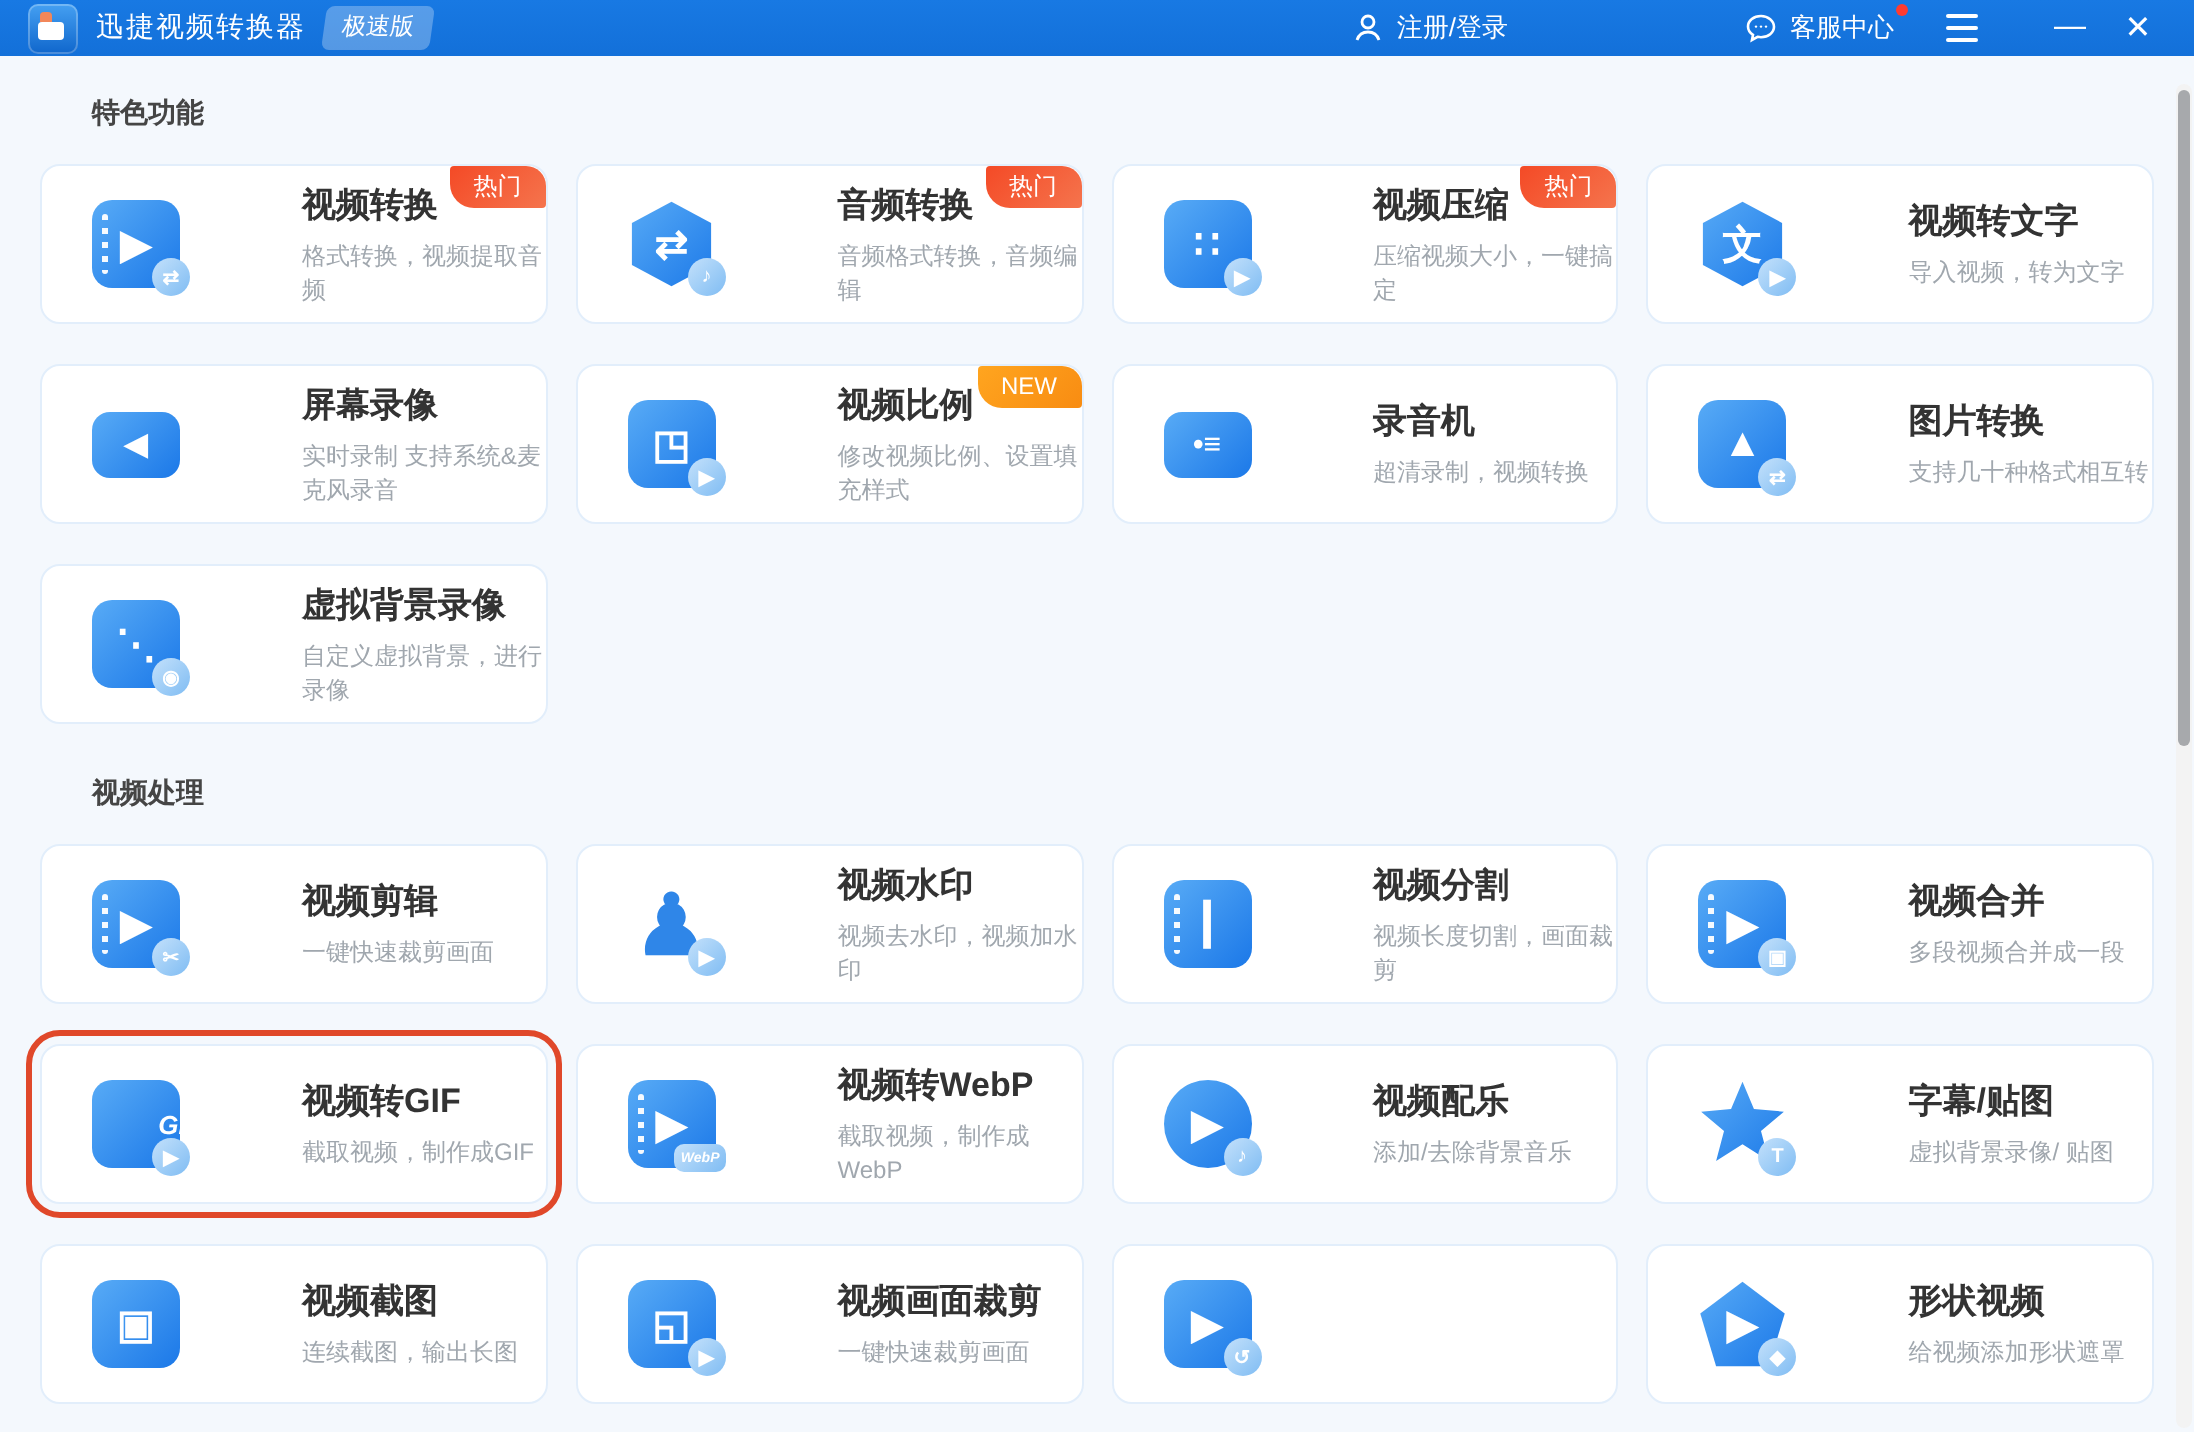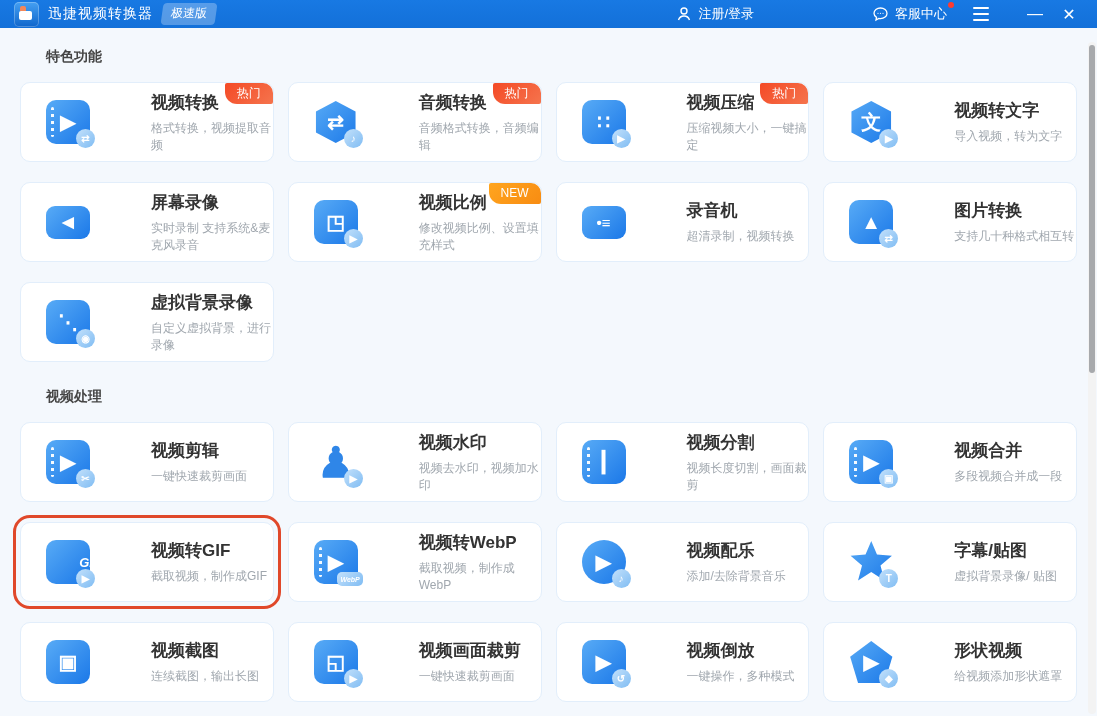--- a/index.html
+++ b/index.html
@@ -331,24 +331,20 @@
           <div class="card-text">
             <div class="card-title">视频画面裁剪</div>
             <div class="card-subtitle">一键快速裁剪画面</div>
           </div>
         </div>
         <div class="card">
           <div class="icon-wrap">
             <div class="icon-main shape-square">▶</div>
             <div class="icon-sub">↺</div>
           </div>
-          <div class="card-text">
-            <div class="card-title">视频倒放</div>
-            <div class="card-subtitle">一键操作，多种模式</div>
-          </div>
         </div>
         <div class="card">
           <div class="icon-wrap">
             <div class="icon-main shape-pentagon">▶</div>
             <div class="icon-sub">◆</div>
           </div>
           <div class="card-text">
             <div class="card-title">形状视频</div>
             <div class="card-subtitle">给视频添加形状遮罩</div>
           </div>

